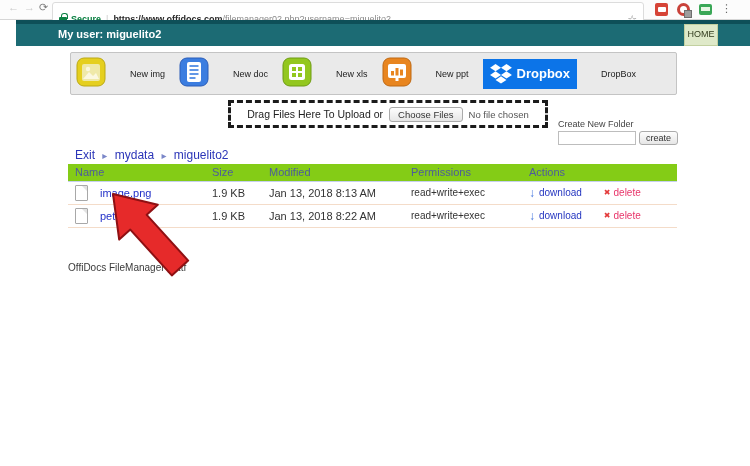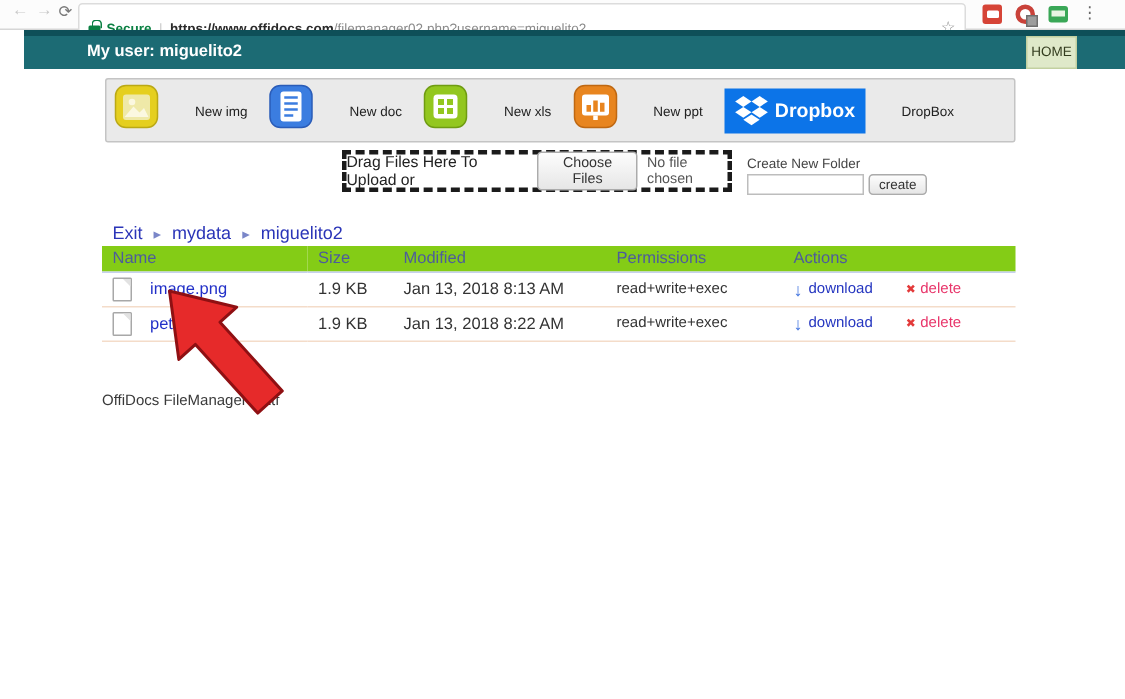--- a/index.html
+++ b/index.html
@@ -35,24 +35,24 @@
 
   
   .toolbar { position:absolute; top:52px; left:70px; width:607px; height:43px; background:#eaeaea; border:1px solid #c4c4c4; border-radius:2px; display:flex; align-items:center; padding-left:5px; }
   .tool { display:flex; align-items:center; margin-right:14px; cursor:pointer; }
   .tool-label { font-size:9px; color:#222; margin-left:24px; }
   .dropbox-btn { display:flex; align-items:center; height:30px; background:#0c74e8; padding:0 7px; cursor:pointer; }
   .dropbox-text { color:#fff; font-size:13px; font-weight:bold; margin-left:5px; }
 
   
   .upload-row { position:absolute; top:100px; left:228px; display:flex; align-items:flex-start; }
-  .dropzone { width:260px; height:28px; border:3px dashed #1b1b1b; background:#fff; display:flex; align-items:center; justify-content:center; gap:6px; font-size:10.5px; color:#222; }
+  .dropzone { width:320px; height:28px; border:3px dashed #1b1b1b; background:#fff; display:flex; align-items:center; justify-content:center; gap:6px; font-size:10.5px; color:#222; }
   .choose-btn { font-family:"Liberation Sans",sans-serif; font-size:9.5px; color:#333; background:linear-gradient(#fdfdfd,#e6e6e6); border:1px solid #ababab; border-radius:3px; padding:1px 8px; cursor:pointer; }
   .nofile { color:#555; font-size:9.5px; }
-  .create-folder { margin-left:10px; margin-top:4px; font-size:9px; color:#444; }
+  .create-folder { margin-left:10px; margin-top:19px; font-size:9px; color:#444; }
   .cf-label { margin-bottom:2px; }
   .cf-row { display:flex; align-items:center; gap:3px; }
   .cf-input { width:78px; height:14px; border:1px solid #bdbdbd; font-size:9px; padding:0 2px; }
   .cf-btn { font-family:"Liberation Sans",sans-serif; font-size:9px; color:#333; background:linear-gradient(#fdfdfd,#e6e6e6); border:1px solid #ababab; border-radius:3px; padding:1px 6px; cursor:pointer; }
 
   
   .breadcrumb { position:absolute; top:148px; left:75px; font-size:12px; }
   .breadcrumb a { color:#2b35b8; text-decoration:none; cursor:pointer; }
   .bc-sep { color:#7a86c8; font-size:10px; margin:0 4px; }
 

